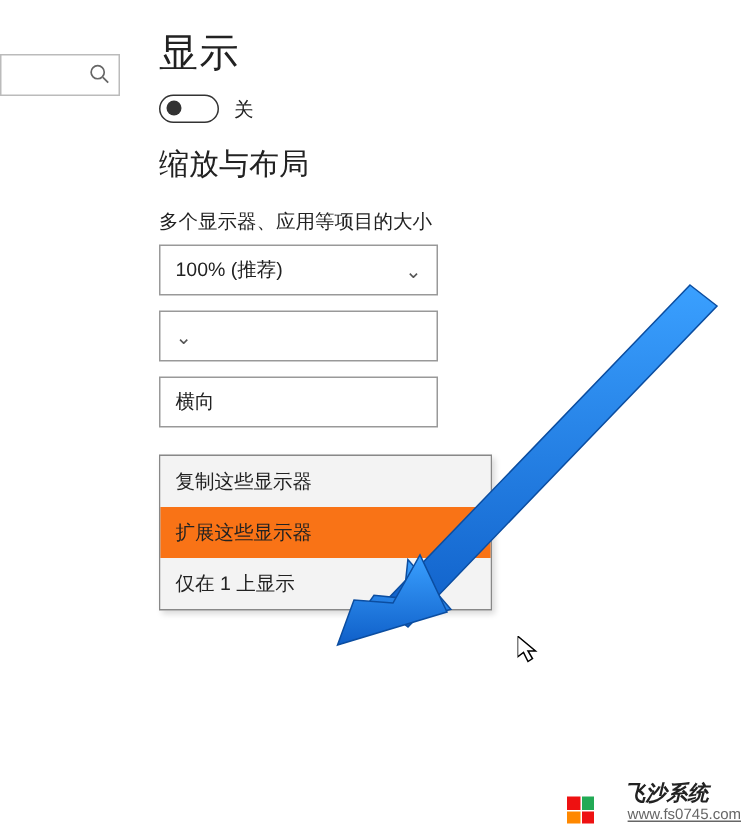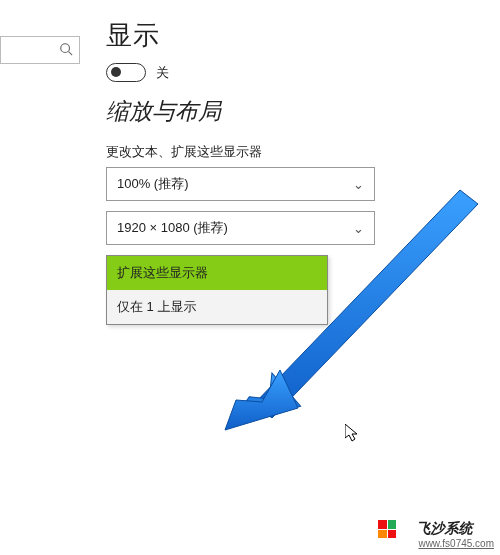--- a/index.html
+++ b/index.html
@@ -63,34 +63,33 @@
     left: 4px;
     top: 2.5px;
   }
   .link {
     color: #0066b4;
     font-size: 13px;
     margin-bottom: 18px;
     display: inline-block;
   }
   h2 {
-    font-size: 23px;
+    font-size: 20px;
     font-weight: 400;
     margin-top: 10px;
     margin-bottom: 16px;
-    font-style: italic;
   }
   .field-label {
     font-size: 13px;
     color: #222;
     margin-bottom: 6px;
     margin-top: 12px;
   }
   .select-box {
-    width: 269px;
+    width: 186px;
     height: 34px;
     border: 1px solid #999;
     background: #fff;
     display: flex;
     align-items: center;
     justify-content: space-between;
     padding: 0 10px;
     font-size: 13px;
     margin-bottom: 10px;
   }
@@ -102,42 +101,42 @@
     box-shadow: 2px 2px 4px rgba(0,0,0,.15);
     margin-top: 4px;
   }
   .dropdown-open .opt {
     padding: 8px 10px;
     font-size: 13px;
     background: #f3f3f3;
     border-bottom: 0;
   }
   .dropdown-open .opt.sel {
-    background: #84cc16;
+    background: #f97316;
   }
   
   .ann-arrow {
     position: absolute;
     pointer-events: none;
     z-index: 50;
   }
   
   .cursor {
     position: absolute;
     left: 345px;
     top: 424px;
     z-index: 60;
   }
   
   .wm {
     position: absolute;
     right: 6px;
     bottom: 6px;
     display: flex;
-    align-items: flex-start;
+    align-items: flex-end;
     gap: 20px;
     font-size: 11px;
     z-index: 70;
   }
   .wm .logo {
     width: 18px; height: 18px;
     display: grid;
     grid-template-columns: 1fr 1fr;
     grid-template-rows: 1fr 1fr;
     gap: 1px;
@@ -169,34 +168,38 @@
   <div class="toggle-row">
     <div class="toggle">
       <div class="toggle-knob"></div>
     </div>
     <span>关</span>
   </div>
 
 
   <h2>缩放与布局</h2>
 
-  <div class="field-label">更改文本、扩展这些显示器</div>
+  <div class="field-label">多个显示器、应用等项目的大小</div>
   <div class="select-box">
     <span>100% (推荐)</span>
     <span class="chev">⌄</span>
   </div>
 
   <div class="select-box">
-    <span>1920 × 1080 (推荐)</span>
     <span class="chev">⌄</span>
   </div>
 
+  <div class="select-box" style="margin-bottom:18px;">
+    <span>横向</span>
+    <span class="chev" style="visibility:hidden;">⌄</span>
+  </div>
 
 
   <div class="dropdown-open">
+    <div class="opt">复制这些显示器</div>
     <div class="opt sel">扩展这些显示器</div>
     <div class="opt">仅在 1 上显示</div>
 
   </div>
 
   
 
 </div>
 
 <svg class="ann-arrow" width="500" height="555" style="left:0;top:0;">

